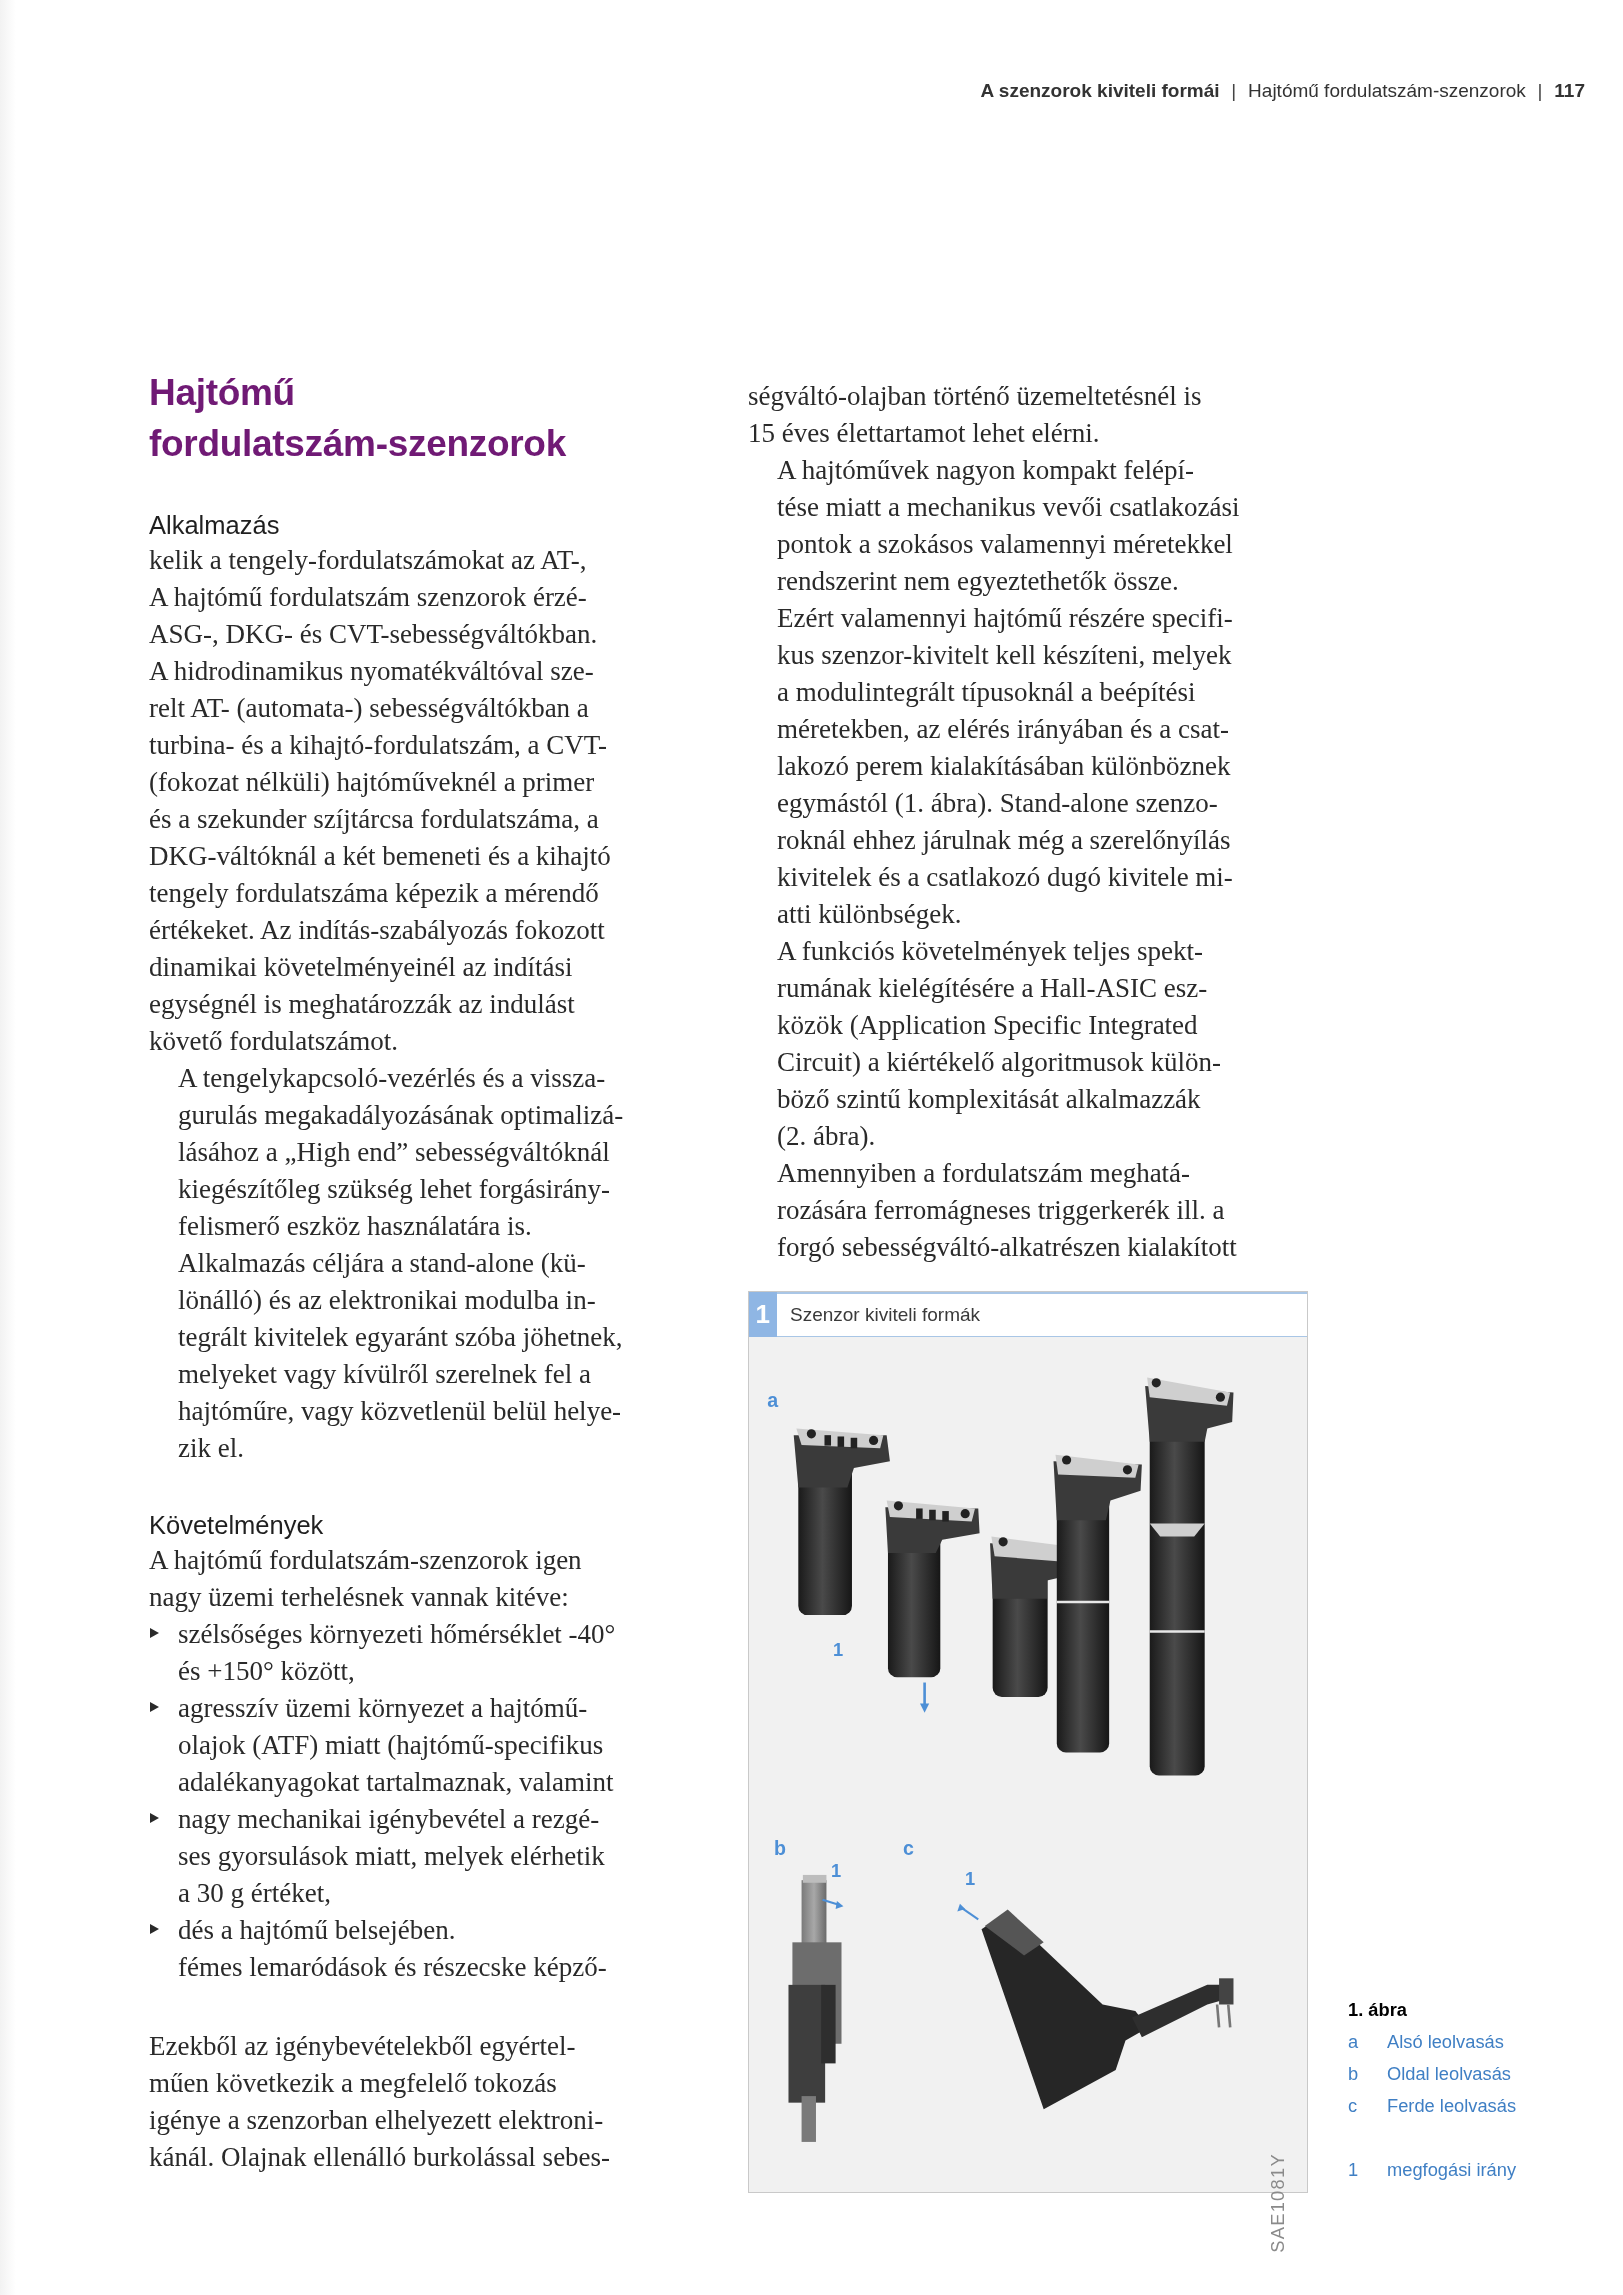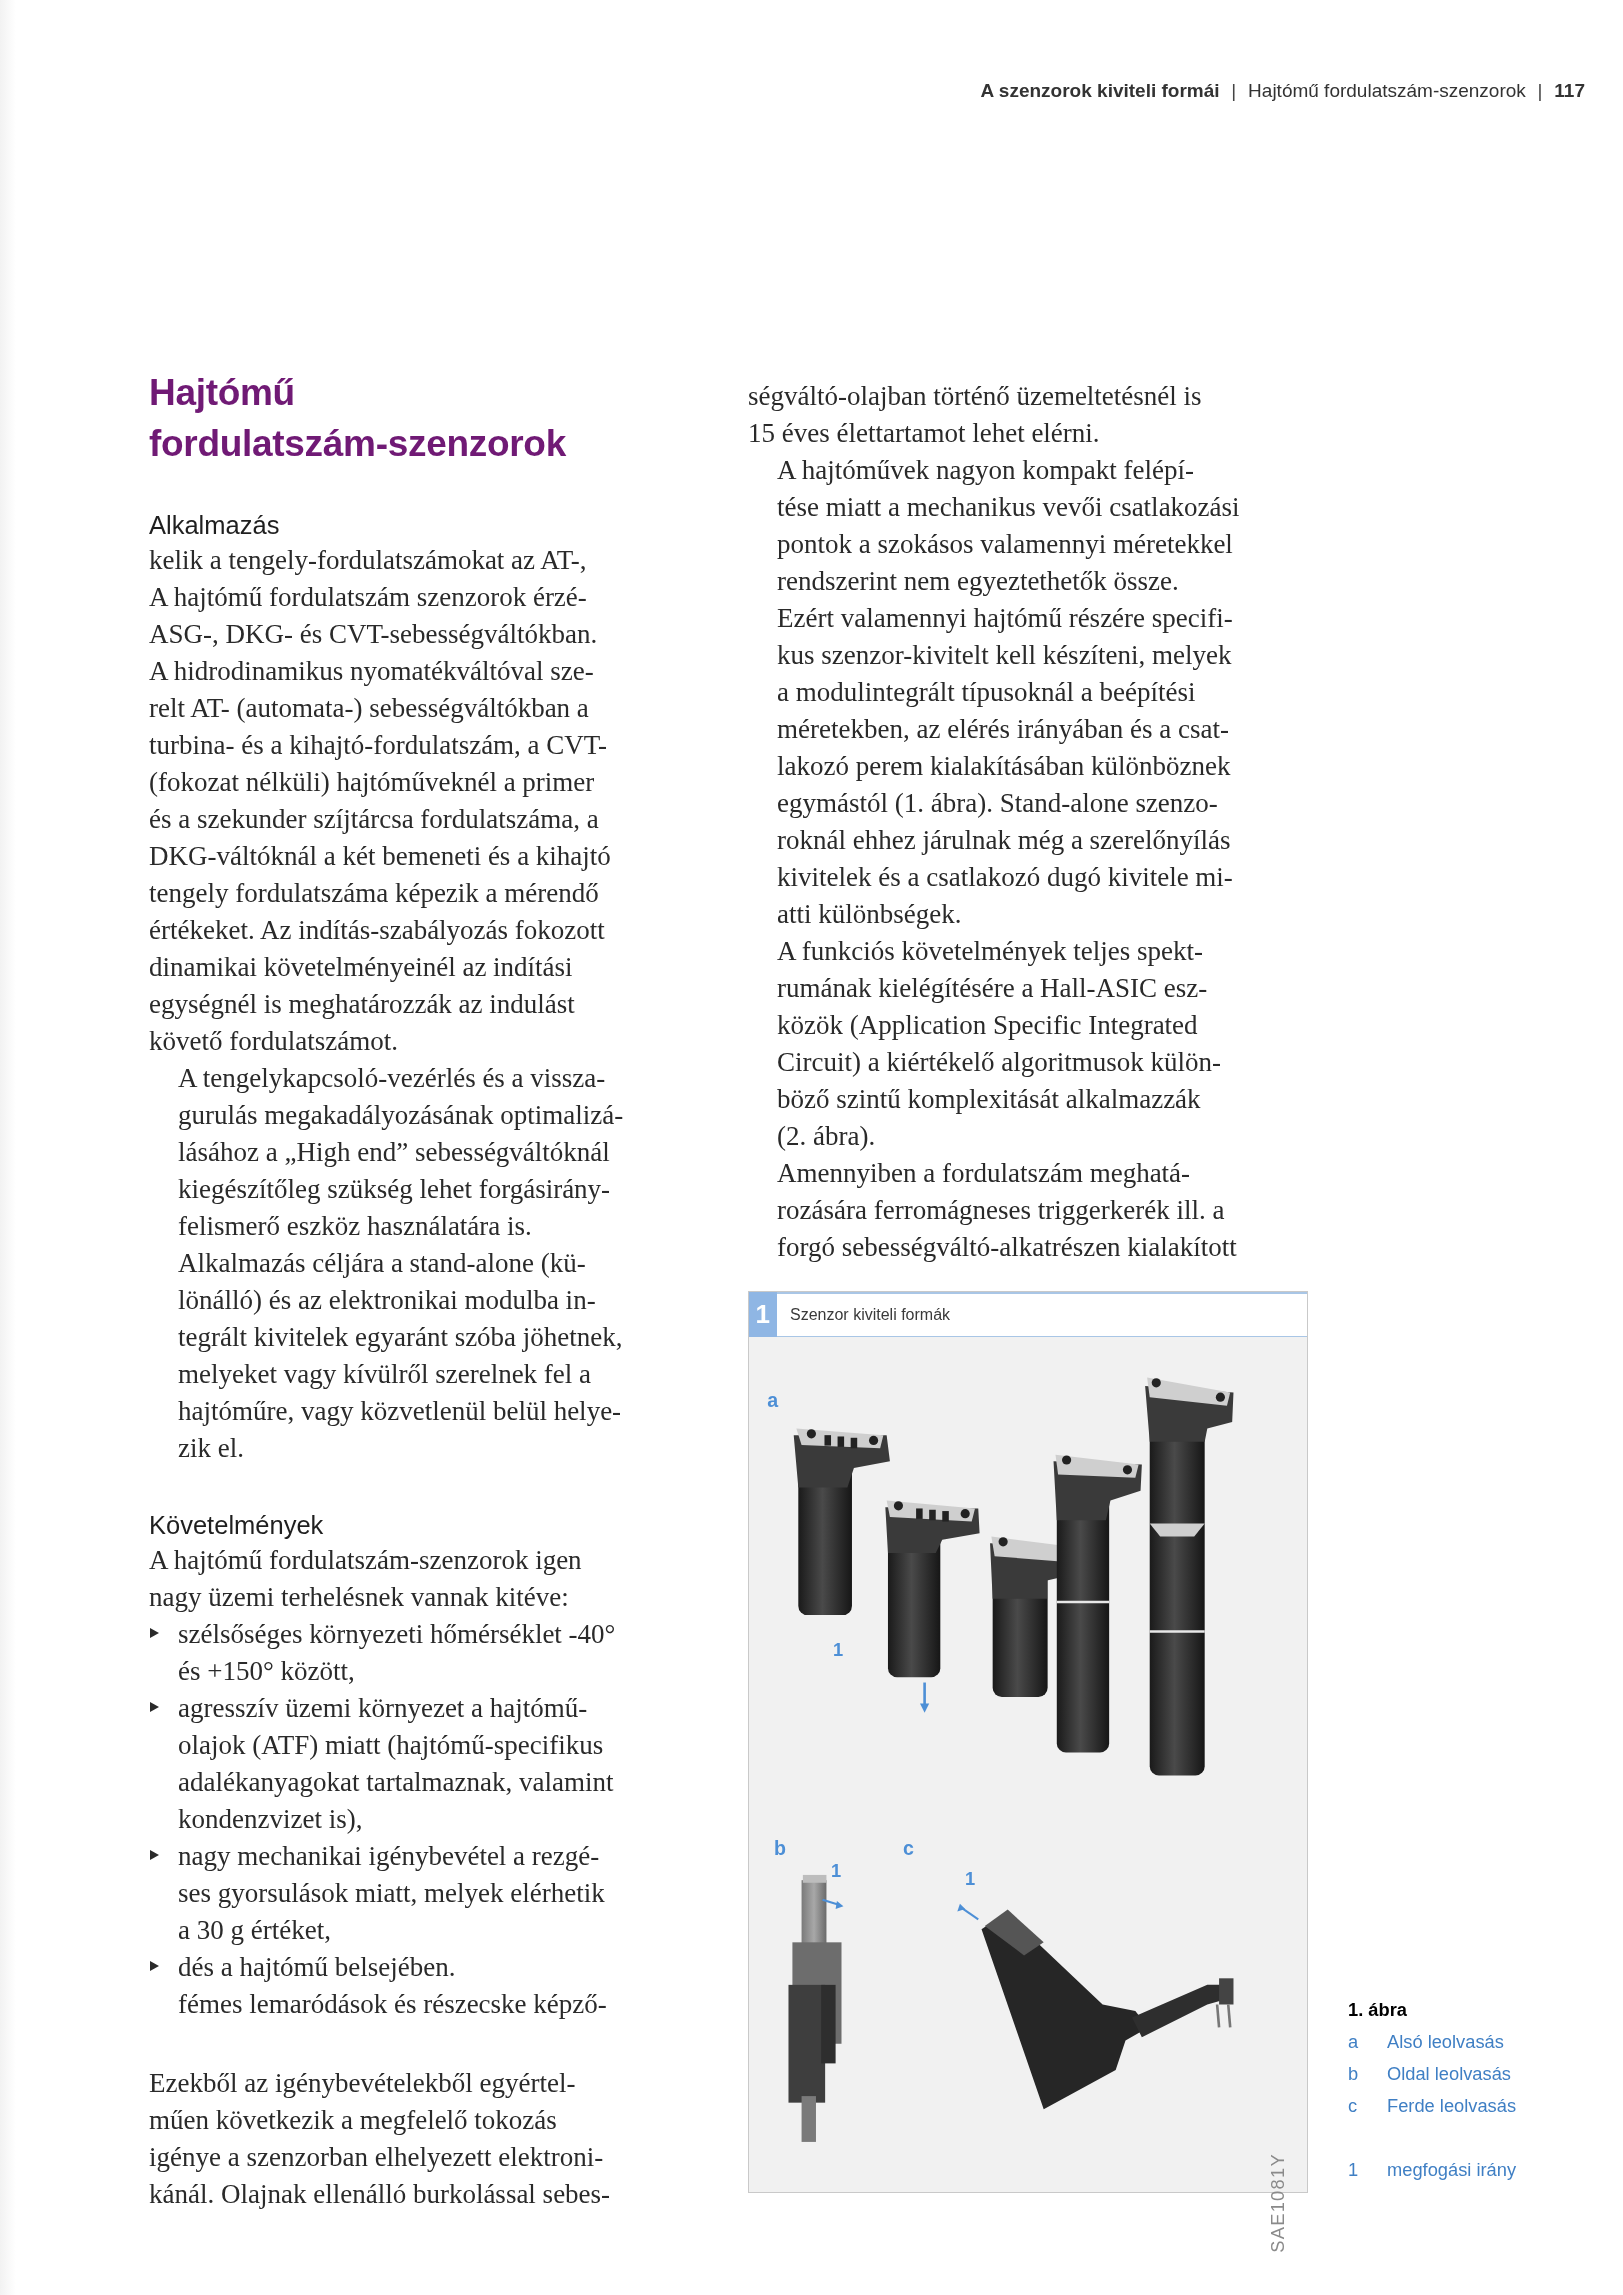--- a/index.html
+++ b/index.html
@@ -62,21 +62,21 @@
   }
   .fig-num {
     position: absolute; left: 0; top: -2px; width: 27.5px; height: 45px;
     background: #8fb6e4; color: #ffffff;
     font-family: "Liberation Sans", "DejaVu Sans", sans-serif; font-weight: bold;
     font-size: 26px; line-height: 45px; text-align: center;
   }
   .fig-title {
     position: absolute; left: 41px; top: 0; line-height: 41px;
     font-family: "Liberation Sans", "DejaVu Sans", sans-serif;
-    font-size: 16px; color: #3a3a3a;
+    font-size: 19px; color: #3a3a3a;
   }
   .panel-label {
     position: absolute;
     font-family: "Liberation Sans", "DejaVu Sans", sans-serif; font-weight: bold;
     font-size: 19.6px; color: #4d8fd6;
   }
   .callout {
     position: absolute;
     font-family: "Liberation Sans", "DejaVu Sans", sans-serif; font-weight: bold;
     font-size: 18.3px; color: #4d8fd6;
@@ -161,21 +161,20 @@
       <li>
         <span class="tri"></span>
         <span class="line">szélsőséges környezeti hőmérséklet -40°</span>
         <span class="line">és +150° között,</span>
       </li>
       <li>
         <span class="tri"></span>
         <span class="line">agresszív üzemi környezet a hajtómű-</span>
         <span class="line">olajok (ATF) miatt (hajtómű-specifikus</span>
         <span class="line">adalékanyagokat tartalmaznak, valamint</span>
-        <span class="line">kondenzvizet is),</span>
       </li>
       <li>
         <span class="tri"></span>
         <span class="line">nagy mechanikai igénybevétel a rezgé-</span>
         <span class="line">ses gyorsulások miatt, melyek elérhetik</span>
         <span class="line">a 30 g értéket,</span>
       </li>
       <li>
         <span class="tri"></span>
         <span class="line">dés a hajtómű belsejében.</span>

